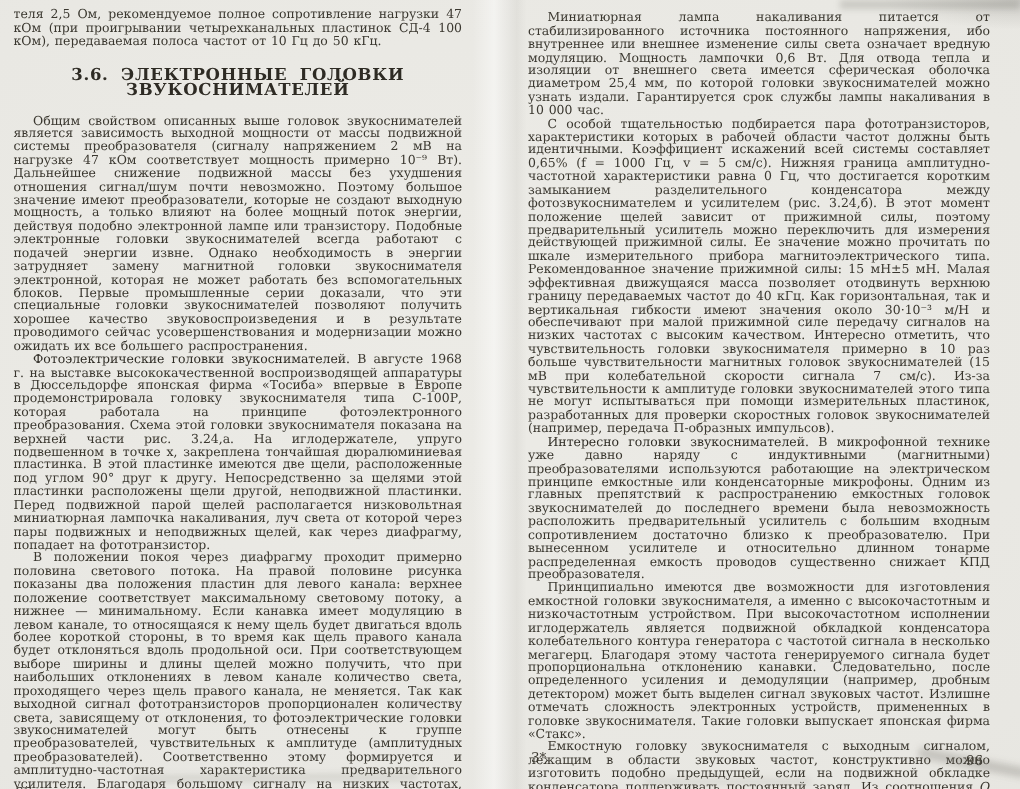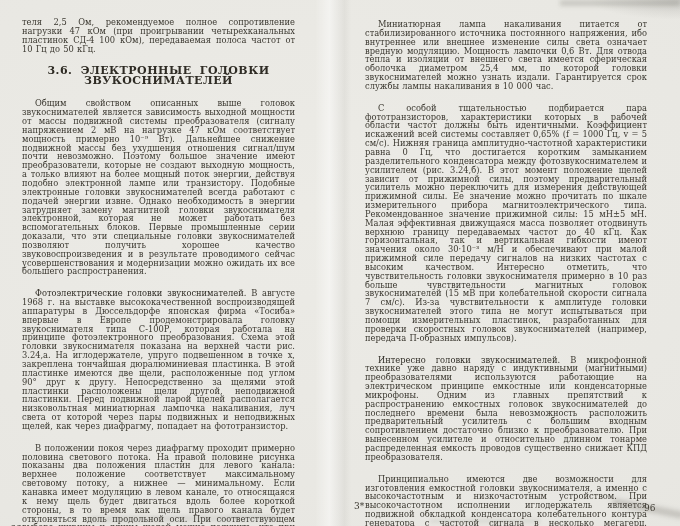--- a/index.html
+++ b/index.html
@@ -11,21 +11,21 @@
     font-family: "DejaVu Serif", "Liberation Serif", serif;
     color: #38352e;
   }
   .spread { position: absolute; inset: 0; }
   .page {
     position: absolute; top: 0; height: 526px; overflow: hidden;
   }
   .page-left  { left: 9px;   width: 299px; padding-top: 5px; }
   .page-right { left: 352px; width: 308px; padding-top: 7px; }
   p {
-    margin: 13px;
+    margin: 0;
     font-size: 8.3px;
     line-height: 8.85px;
     text-align: justify;
     text-indent: 13px;
     word-spacing: 0.6px;
     color: #3a372f;
   }
   p.continuation { text-indent: 0; }
   .runin { font-weight: normal; color: #2f2c25; }
   .formula { font-style: italic; }

